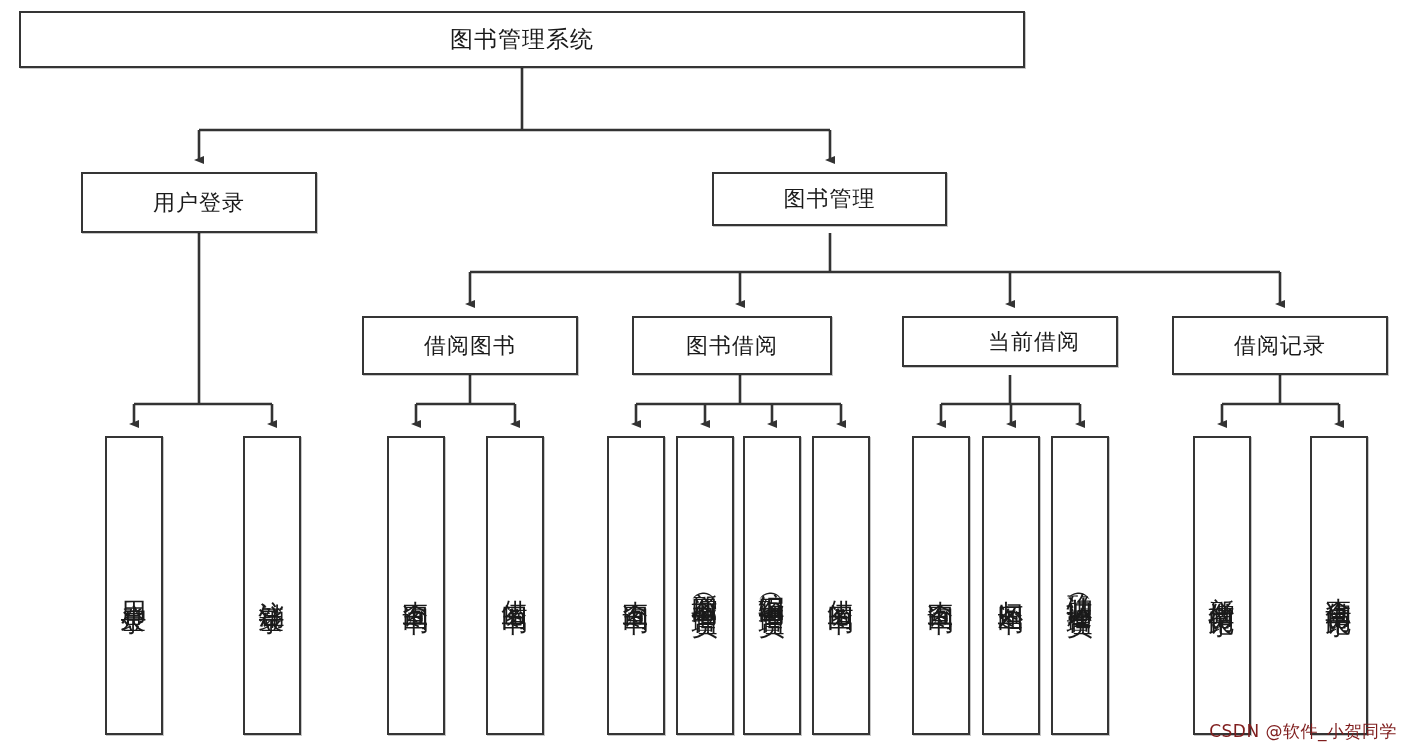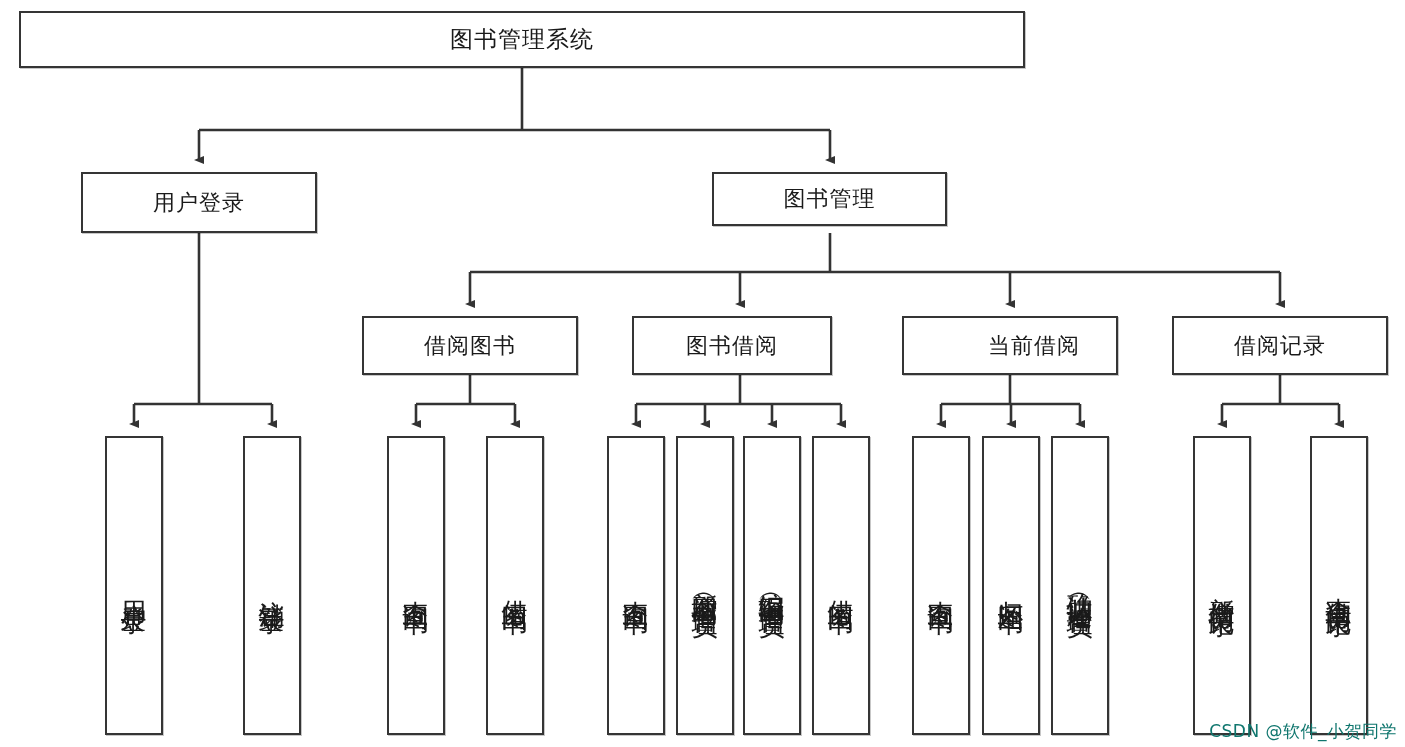--- a/index.html
+++ b/index.html
@@ -65,21 +65,21 @@
     line-height: 1;
     letter-spacing: 3px;
     white-space: nowrap;
     max-height: 100%;
   }
   #watermark {
     position: absolute;
     right: 8px;
     bottom: 4px;
     font-size: 17px;
-    color: #0f766e;
+    color: #7f1d1d;
     letter-spacing: 0.5px;
     z-index: 5;
     white-space: nowrap;
     font-family: "DejaVu Sans", "Liberation Sans", sans-serif;
   }
 </style>
 </head>
 <body>
 
 <div id="canvas">
@@ -144,21 +144,21 @@
   <div class="node horiz" style="left:712px; top:172px; width:235px; height:54px;">
     <span class="label">图书管理</span>
   </div>
 
   <div class="node horiz" style="left:362px; top:316px; width:216px; height:59px;">
     <span class="label">借阅图书</span>
   </div>
   <div class="node horiz" style="left:632px; top:316px; width:200px; height:59px;">
     <span class="label">图书借阅</span>
   </div>
-  <div class="node horiz" style="left:902px; top:316px; width:216px; height:59px;padding-left:48px;">
+  <div class="node horiz" style="left:902px; top:316px; width:216px; height:51px;padding-left:48px;">
     <span class="label">当前借阅</span>
   </div>
   <div class="node horiz" style="left:1172px; top:316px; width:216px; height:59px;">
     <span class="label">借阅记录</span>
   </div>
 
   <div class="node vert" style="left:105px; top:436px; width:58px; height:299px;">
     <span class="label">用户登录</span>
   </div>
   <div class="node vert" style="left:243px; top:436px; width:58px; height:299px;">

